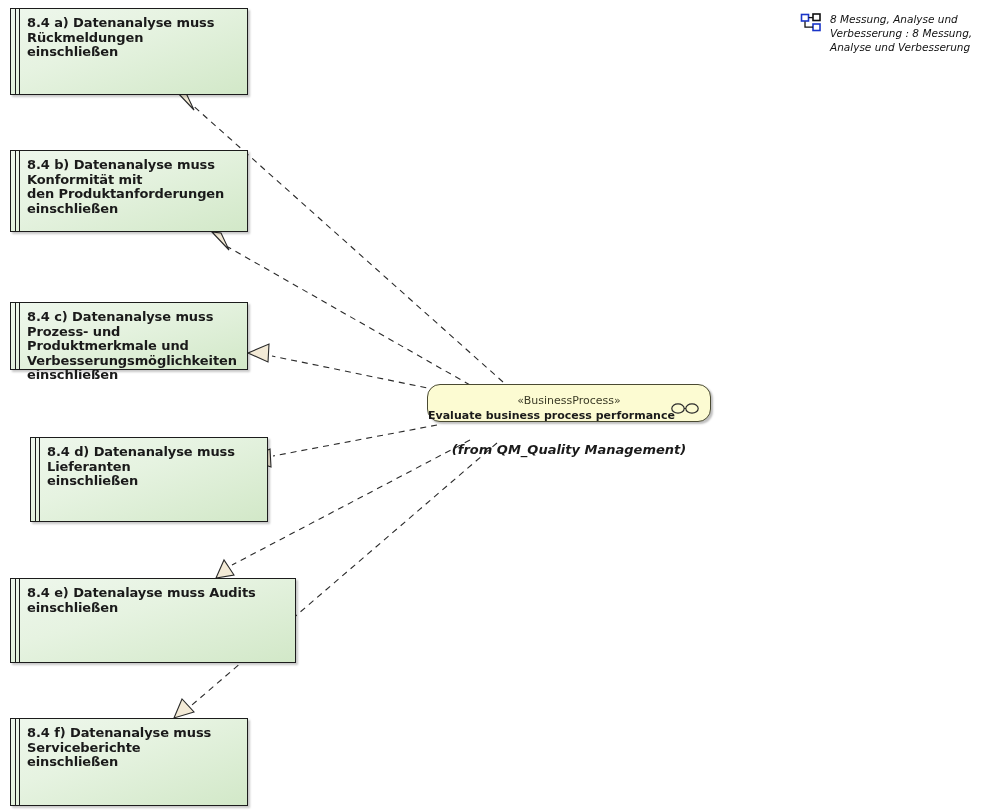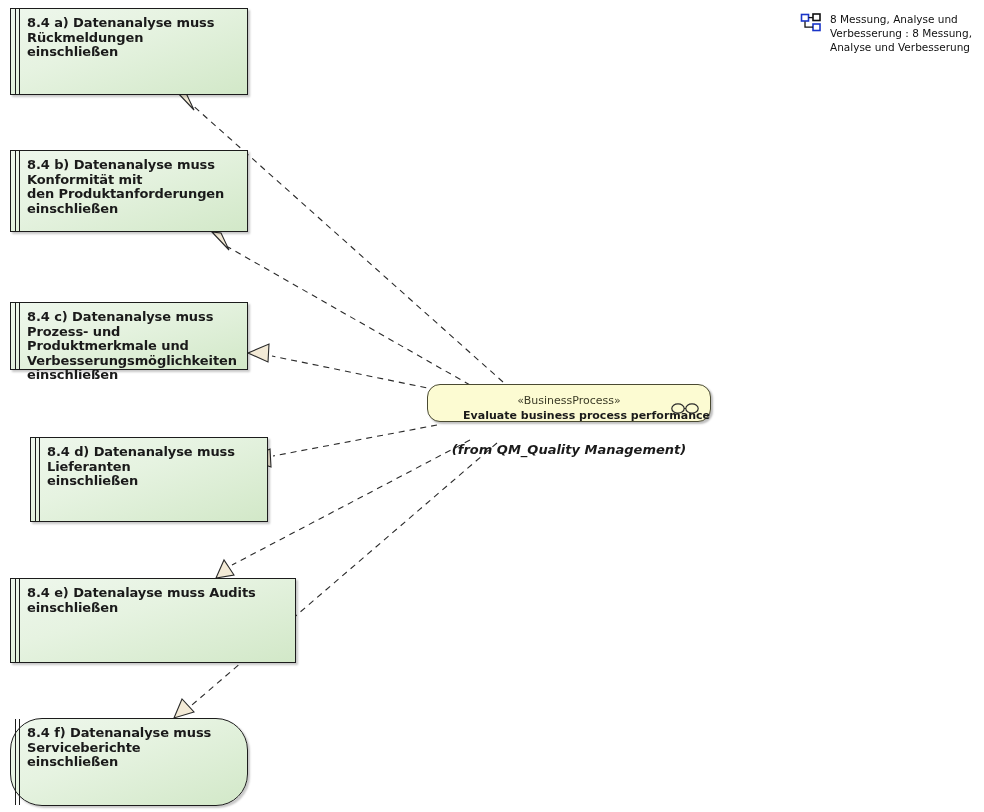--- a/index.html
+++ b/index.html
@@ -77,21 +77,21 @@
     left: 0; right: 0;
     top: 9px;
     text-align: center;
     font-size: 11px;
     color: #3b3b26;
   }
   .bp-name {
     position: absolute;
     left: 0; right: 0;
     top: 24px;
-    text-align: right;
+    text-align: left;
     font-size: 11px;
     font-weight: bold;
     color: #1a1a1a;
   }
   .bp-icon {
     position: absolute;
     right: 10px;
     bottom: 6px;
     width: 30px;
     height: 13px;
@@ -109,20 +109,21 @@
   }
 
   
   .legend {
     position: absolute;
     left: 800px;
     top: 12px;
     width: 184px;
     display: flex;
     align-items: flex-start;
+    font-style: italic;
   }
   .legend-icon {
     width: 22px;
     height: 20px;
     flex: 0 0 22px;
     margin-top: 1px;
   }
   .legend-text {
     font-size: 10.5px;
     color: #111111;
@@ -184,21 +185,21 @@
     <div class="req-text">8.4 d) Datenanalyse muss Lieferanten
 einschließen</div>
   </div>
 
   <div class="req" style="left:10px; top:578px; width:286px; height:85px;">
     <span class="bar-outer"></span>
     <span class="bar-inner"></span>
     <div class="req-text">8.4 e) Datenalayse muss Audits einschließen</div>
   </div>
 
-  <div class="req" style="left:10px; top:718px; width:238px; height:88px;border-radius:32px;">
+  <div class="req" style="left:10px; top:718px; width:238px; height:88px;">
     <span class="bar-outer"></span>
     <span class="bar-inner"></span>
     <div class="req-text">8.4 f) Datenanalyse muss Serviceberichte
 einschließen</div>
   </div>
 
   <div class="bp" style="left:427px; top:384px; width:284px; height:38px;">
     <div class="bp-stereo">«BusinessProcess»</div>
     <div class="bp-name">Evaluate business process performance</div>
     <svg class="bp-icon" viewBox="0 0 30 13">

